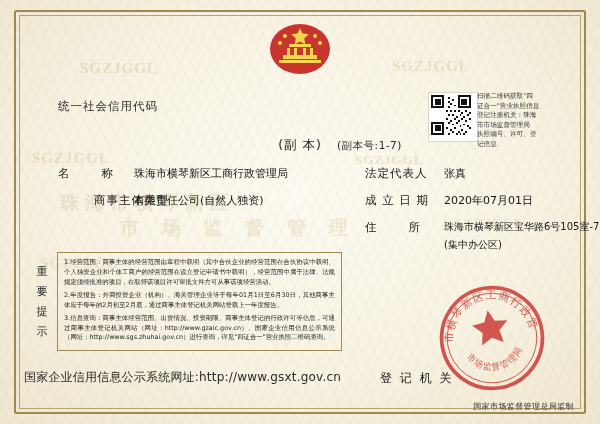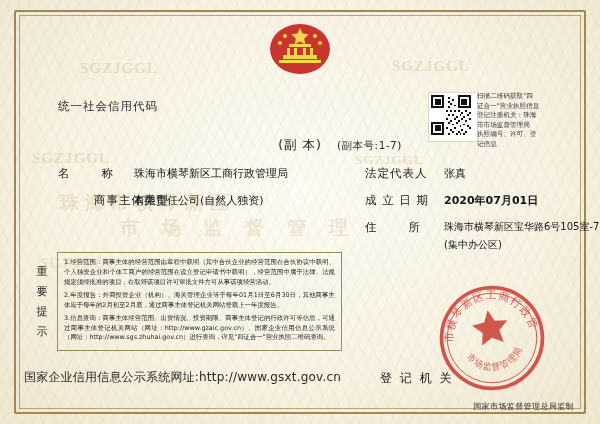--- a/index.html
+++ b/index.html
@@ -241,21 +241,21 @@
   <div class="f-label" style="left:58px;top:166px;">名　　称</div>
   <div class="f-value" style="left:134px;top:166px;">珠海市横琴新区工商行政管理局</div>
 
   <div class="f-label" style="left:58px;top:193px;letter-spacing:1px;margin-left:36px;">商事主体类型</div>
   <div class="f-value" style="left:134px;top:193px;">有限责任公司(自然人独资)</div>
 
   <div class="f-label" style="left:365px;top:166px;letter-spacing:1px;">法定代表人</div>
   <div class="f-value" style="left:444px;top:166px;">张真</div>
 
   <div class="f-label" style="left:365px;top:193px;letter-spacing:1px;">成 立 日 期</div>
-  <div class="f-value" style="left:444px;top:193px;font-weight:bold;">2020年07月01日</div>
+  <div class="f-value" style="left:444px;top:193px;">2020年07月01日</div>
 
   <div class="f-label" style="left:365px;top:220px;">住　　所</div>
   <div class="f-value" style="left:444px;top:220px;font-size:10px;">珠海市横琴新区宝华路6号105室-70238</div>
   <div class="f-value" style="left:444px;top:238px;font-size:10px;">(集中办公区)</div>
 
   <div class="notice-label">重<br>要<br>提<br>示</div>
   <div class="notice-box">
     <p>1.经营范围：商事主体的经营范围由章程中载明（其中合伙企业的经营范围在合伙协议中载明、个人独资企业和个体工商户的经营范围在设立登记申请书中载明），经营范围中属于法律、法规规定须经批准的项目，在取得该项目许可审批文件方可从事该项经营活动。</p>
     <p>2.年度报告：外商投资企业（机构）、海关管理企业等于每年01月1日至6月30日，其他商事主体应于每年的2月初至2月底，通过商事主体登记机关网站登载上一年度报告。</p>
     <p>3.信息查询：商事主体经营范围、出资情况、投资期限、商事主体登记的行政许可等信息，可通过商事主体登记机关网站（网址：http://www.gzaic.gov.cn）、国家企业信用信息公示系统（网址：http://www.sgs.zhuhai.gov.cn）进行查询，详见"四证合一"营业执照二维码查询。</p>

